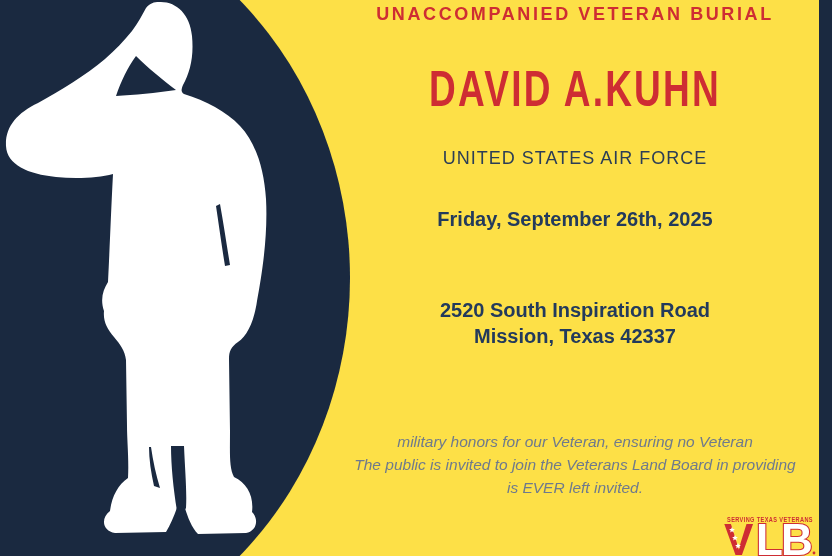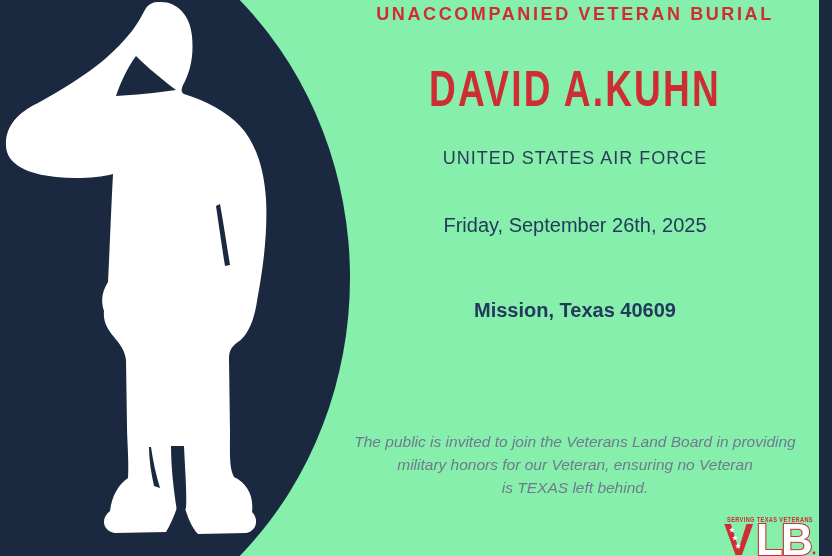--- a/index.html
+++ b/index.html
@@ -1,20 +1,20 @@
 <!DOCTYPE html>
 <html><head>
 <meta charset="utf-8">
 <style>
   html, body { margin:0; padding:0; background:#ffffff; }
   body {
     width:832px; height:556px; overflow:hidden;
     font-family:"Liberation Sans", sans-serif;
   }
-  .page { position:relative; width:832px; height:556px; background:#86efac; }
+  .page { position:relative; width:832px; height:556px; background:#fde047; }
 
   .hero { position:absolute; left:0; top:0; width:400px; height:556px; }
 
   .right-bar {
     position:absolute; top:0; right:0; width:13px; height:556px;
     background:#1A2940;
   }
 
   .content {
     position:absolute; left:332px; top:0; width:486px; height:556px;
@@ -32,22 +32,22 @@
     color:#CE2D33; font-weight:bold; font-size:50px; letter-spacing:3px;
     transform:scaleX(0.74); transform-origin:50% 50%;
     white-space:nowrap;
   }
   .branch {
     top:148px;
     color:#2B3D56; font-size:18px; letter-spacing:1px;
     white-space:nowrap;
   }
   .datetime {
-    top:213px;
-    color:#233A5C; font-weight:normal; font-size:20px; line-height:25px;
+    top:207px;
+    color:#233A5C; font-weight:bold; font-size:20px; line-height:25px;
   }
   .address {
     top:297px;
     color:#233A5C; font-weight:bold; font-size:20px; line-height:26px;
   }
   .message {
     top:430px;
     color:#6F7A8C; font-style:italic; font-size:15.5px; line-height:23px;
   }
 
@@ -110,27 +110,28 @@
   <div class="content">
     <div class="eyebrow">UNACCOMPANIED VETERAN BURIAL</div>
     <div class="name">DAVID A.KUHN</div>
     <div class="branch">UNITED STATES AIR FORCE</div>
 
     <div class="datetime">
       <div>Friday, September 26th, 2025</div>
     </div>
 
     <div class="address">
-      <div>Mission, Texas 40609</div>
+      <div>2520 South Inspiration Road</div>
+      <div>Mission, Texas 42337</div>
     </div>
 
     <div class="message">
+      <div>military honors for our Veteran, ensuring no Veteran</div>
       <div>The public is invited to join the Veterans Land Board in providing</div>
-      <div>military honors for our Veteran, ensuring no Veteran</div>
-      <div>is TEXAS left behind.</div>
+      <div>is EVER left invited.</div>
     </div>
   </div>
 
   <div class="logo">
     <svg viewBox="0 0 92 41" width="92" height="41" aria-hidden="true">
       <text class="tagline" x="46" y="7" text-anchor="middle" textLength="86" lengthAdjust="spacingAndGlyphs">SERVING TEXAS VETERANS</text>
       <text class="big v" x="0" y="40">V</text>
       <text class="big outlined" x="32" y="40">L</text>
       <text class="big outlined" x="57" y="40">B</text>
       <g fill="#ffffff">

